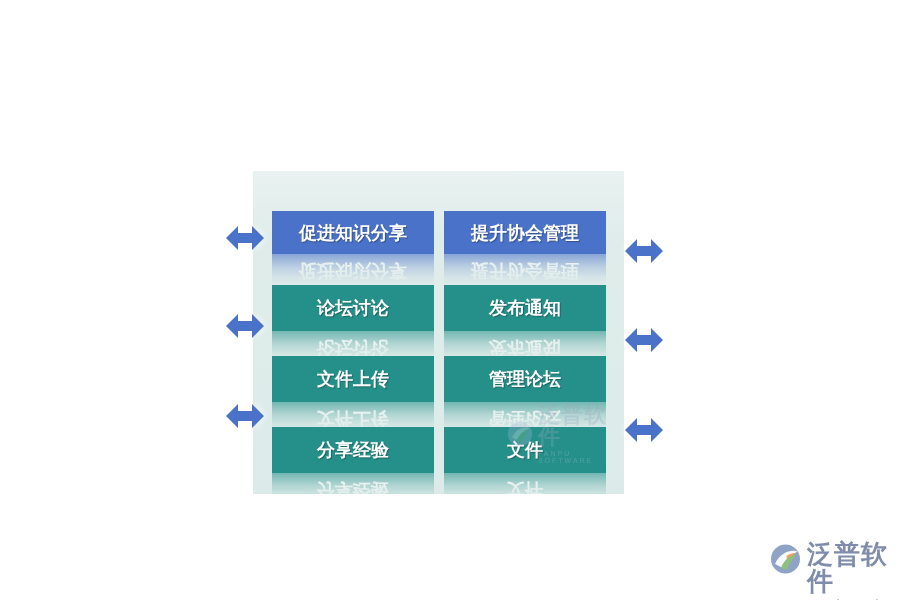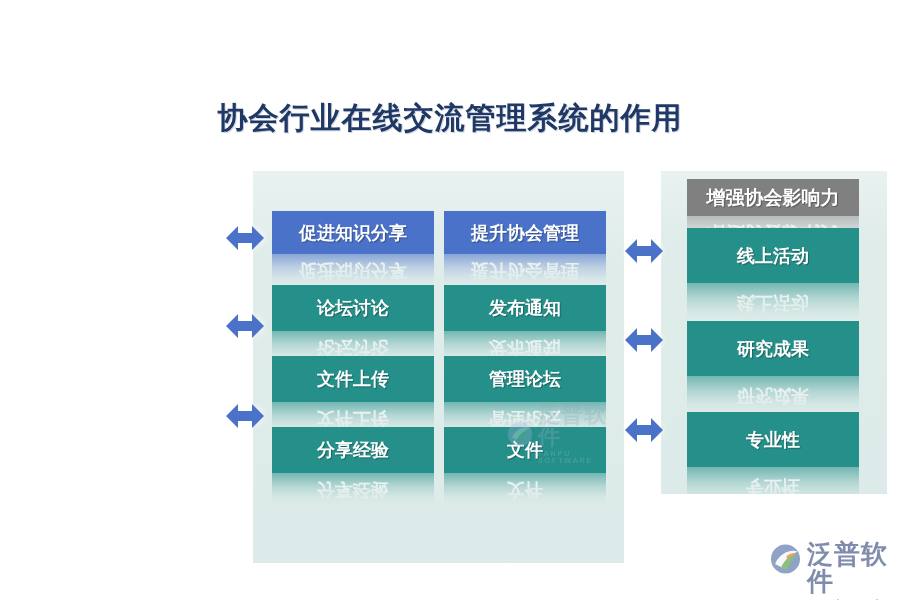--- a/index.html
+++ b/index.html
@@ -21,21 +21,21 @@
     white-space:nowrap;
   }
 
   
   .panel { position:absolute; overflow:hidden; }
   .panel-bg {
     position:absolute; inset:0;
     background:linear-gradient(to bottom,#e9f2f1 0%,#dfecea 22%,#dcebe9 100%);
   }
   #panel-left   { left:22px;  top:171px; width:226px; height:323px; }
-  #panel-center { left:253px; top:171px; width:371px; height:392px; }
+  #panel-center { left:253px; top:171px; width:371px; height:323px; }
   #panel-right  { left:661px; top:171px; width:226px; height:323px; }
 
   
   .box {
     position:absolute;
     display:flex; align-items:center; justify-content:center;
     color:#ffffff; font-weight:bold;
     text-shadow:1px 1px 1px rgba(0,0,0,.30);
     white-space:nowrap;
     z-index:3;
@@ -99,21 +99,20 @@
                    font-family:"Liberation Sans",sans-serif; letter-spacing:1px;
                    line-height:1.05; }
   #logo .logo-url { font-size:11px; color:#8a93aa; letter-spacing:.6px;
                     font-family:"Liberation Serif",serif; margin-top:1px; }
 </style>
 </head>
 <body>
 
 <div id="stage">
 
-  <div class="title">协会行业在线交流管理系统的作用</div>
 
 
   <div class="panel" id="panel-center">
     <div class="panel-bg"></div>
 
     <div class="reflect blue" style="left:19px; top:83px; width:162px; height:34px;">
       <div class="mirror" style="font-size:18px;">促进知识分享</div>
     </div>
     <div class="box blue" style="left:19px; top:40px; width:162px; height:43px; font-size:18px;">促进知识分享</div>
 
@@ -158,43 +157,20 @@
         <path d="M7 20 C12 9, 22 7, 27 9 C21 12, 16 17, 13 23 Z" fill="#f5f7fb"></path>
         <path d="M12 24 C15 16, 21 12, 26 12 C22 17, 19 22, 18 26 Z" fill="#8fbf86"></path>
       </svg>
       <div class="wm-text">
         <div class="wm-cn">泛普软件</div>
         <div class="wm-en">FANPU SOFTWARE</div>
       </div>
     </div>
   </div>
 
-  <div class="panel" id="panel-right">
-    <div class="panel-bg"></div>
-
-    <div class="reflect gray" style="left:26px; top:45px; width:172px; height:34px;">
-      <div class="mirror" style="font-size:19px;">增强协会影响力</div>
-    </div>
-    <div class="box gray" style="left:26px; top:8px; width:172px; height:37px; font-size:19px;">增强协会影响力</div>
-
-    <div class="reflect teal" style="left:26px; top:112px; width:172px; height:40px;">
-      <div class="mirror" style="font-size:18px;">线上活动</div>
-    </div>
-    <div class="box teal" style="left:26px; top:57px; width:172px; height:55px; font-size:18px;">线上活动</div>
-
-    <div class="reflect teal" style="left:26px; top:205px; width:172px; height:40px;">
-      <div class="mirror" style="font-size:18px;">研究成果</div>
-    </div>
-    <div class="box teal" style="left:26px; top:150px; width:172px; height:55px; font-size:18px;">研究成果</div>
-
-    <div class="reflect teal" style="left:26px; top:296px; width:172px; height:40px;">
-      <div class="mirror" style="font-size:18px;">专业性</div>
-    </div>
-    <div class="box teal" style="left:26px; top:241px; width:172px; height:55px; font-size:18px;">专业性</div>
-  </div>
 
   <div class="arrow" style="left:226px; top:222px;">
     <svg viewBox="0 0 38 32">
       <path d="M0 16 L12 4 L12 11 L26 11 L26 4 L38 16 L26 28 L26 21 L12 21 L12 28 Z" fill="#4a72c8"></path>
     </svg>
   </div>
   <div class="arrow" style="left:226px; top:310px;">
     <svg viewBox="0 0 38 32">
       <path d="M0 16 L12 4 L12 11 L26 11 L26 4 L38 16 L26 28 L26 21 L12 21 L12 28 Z" fill="#4a72c8"></path>
     </svg>

